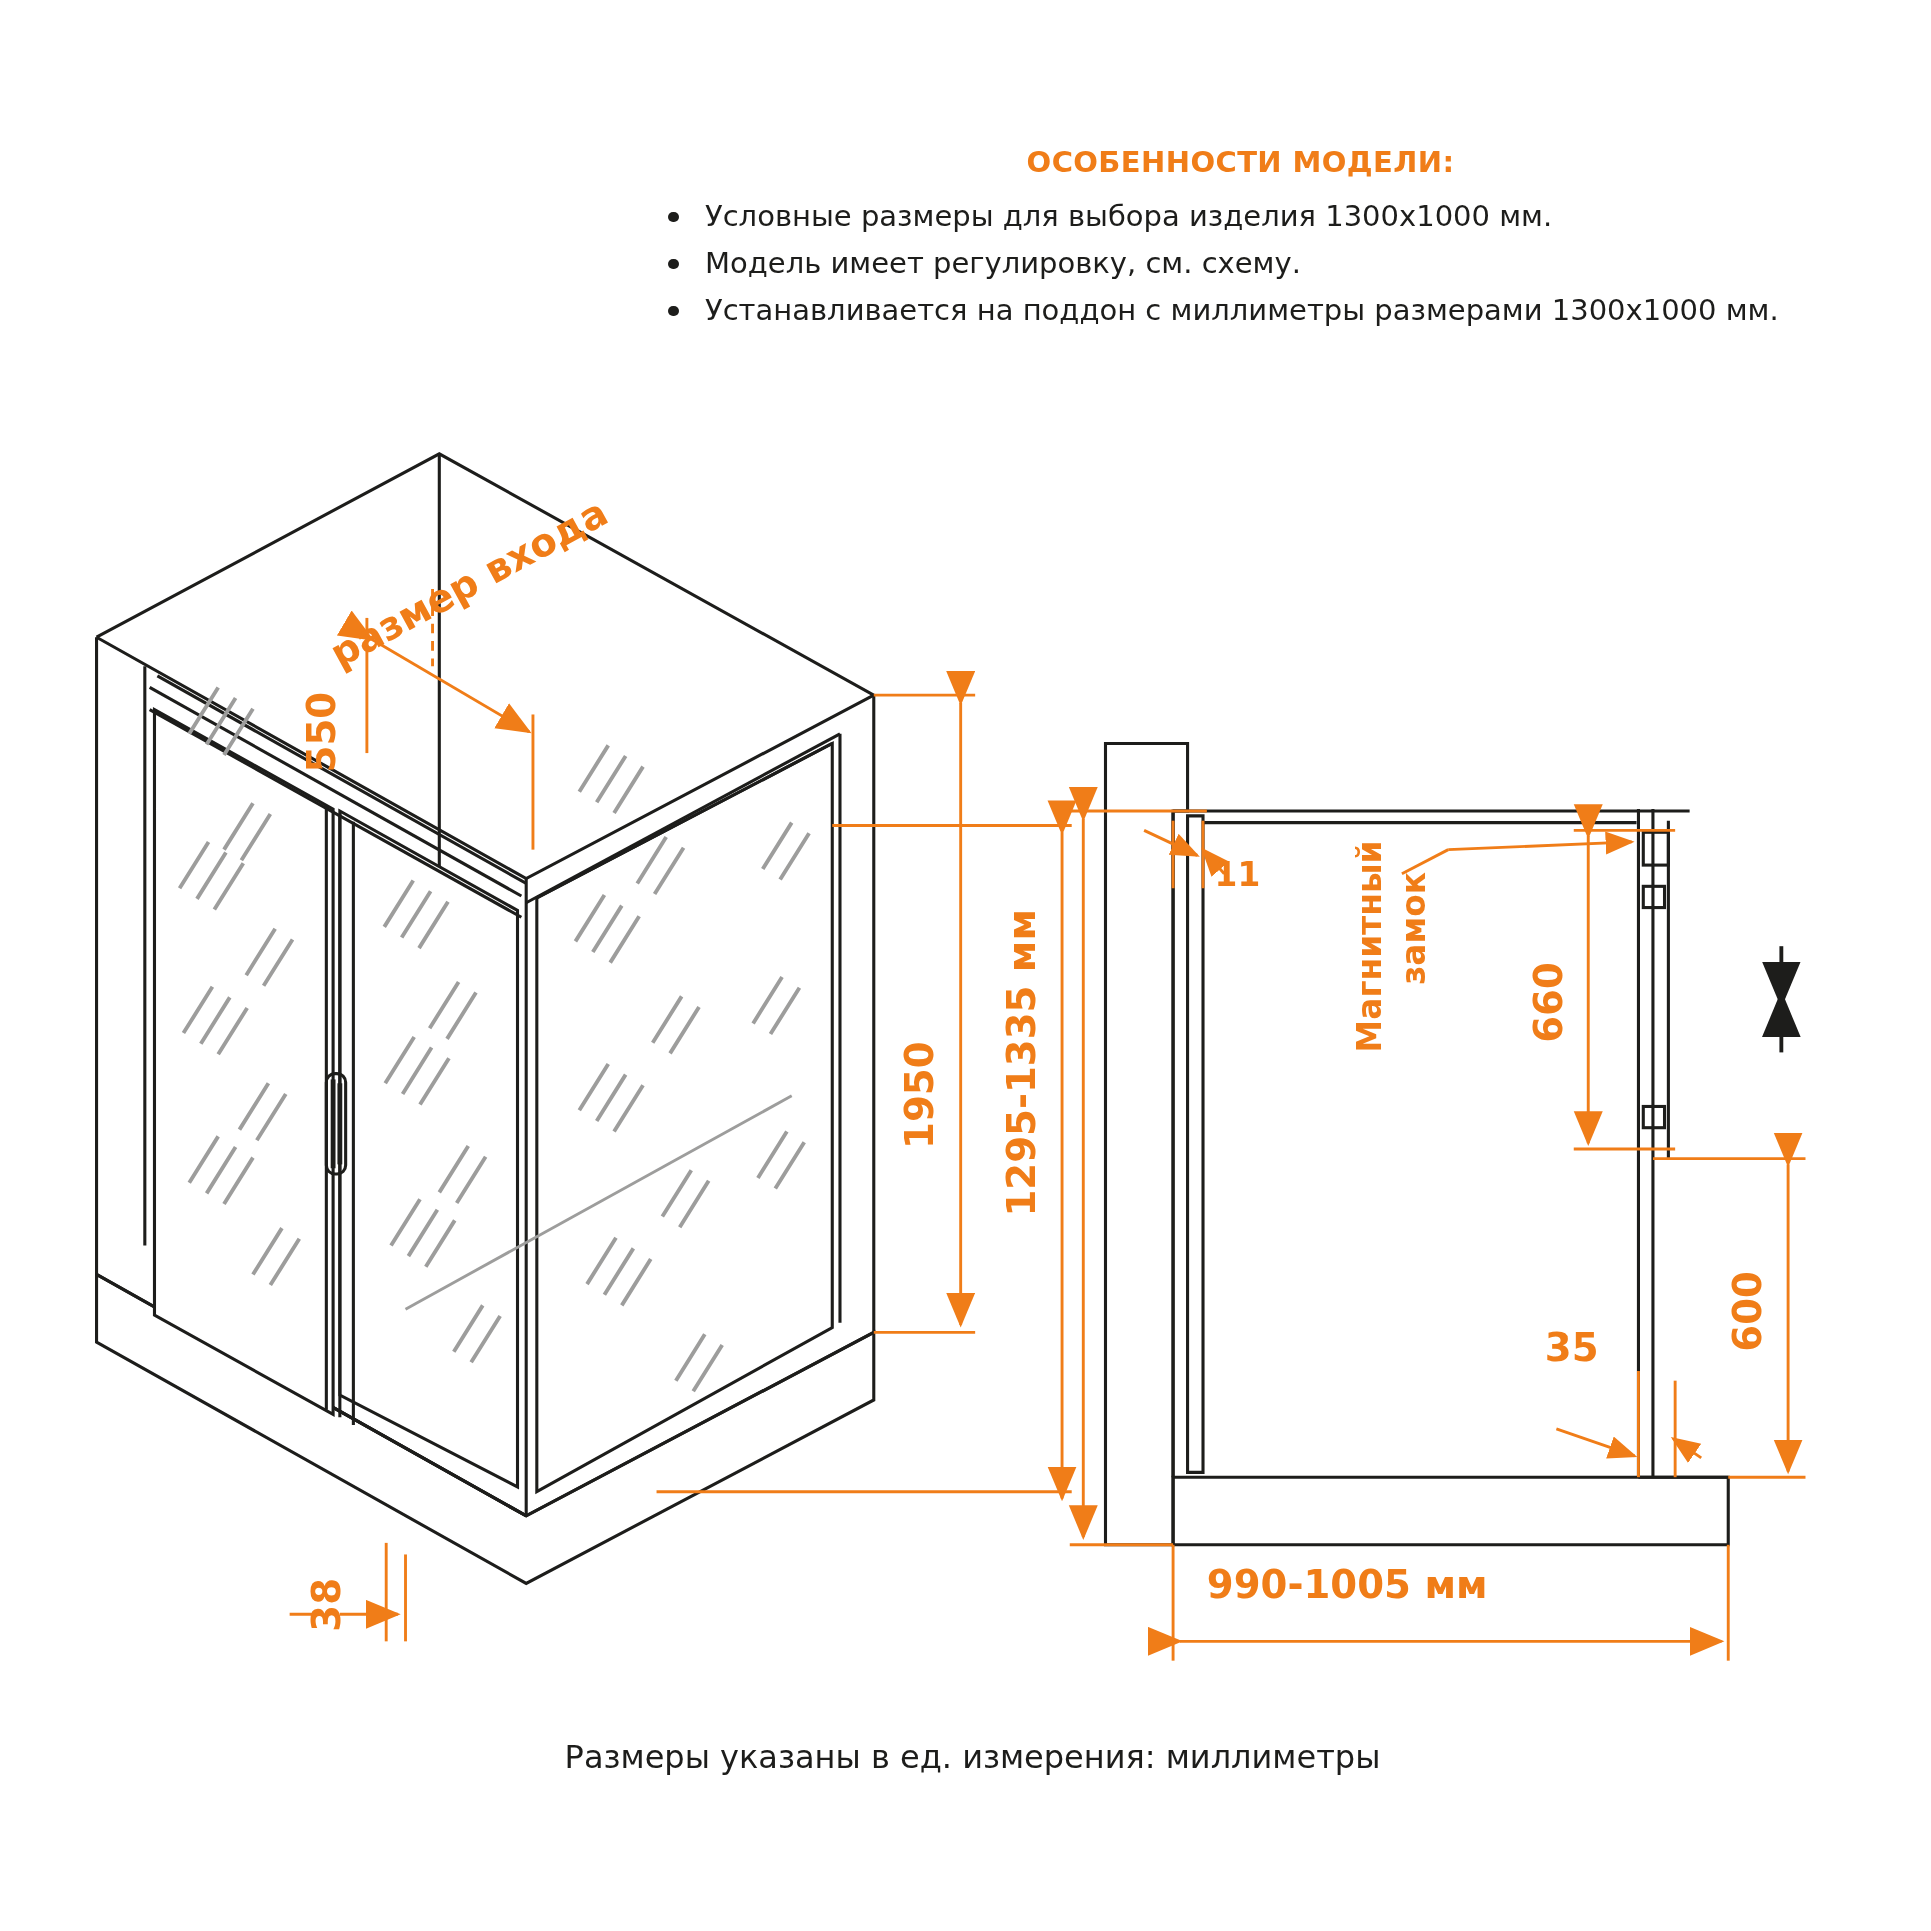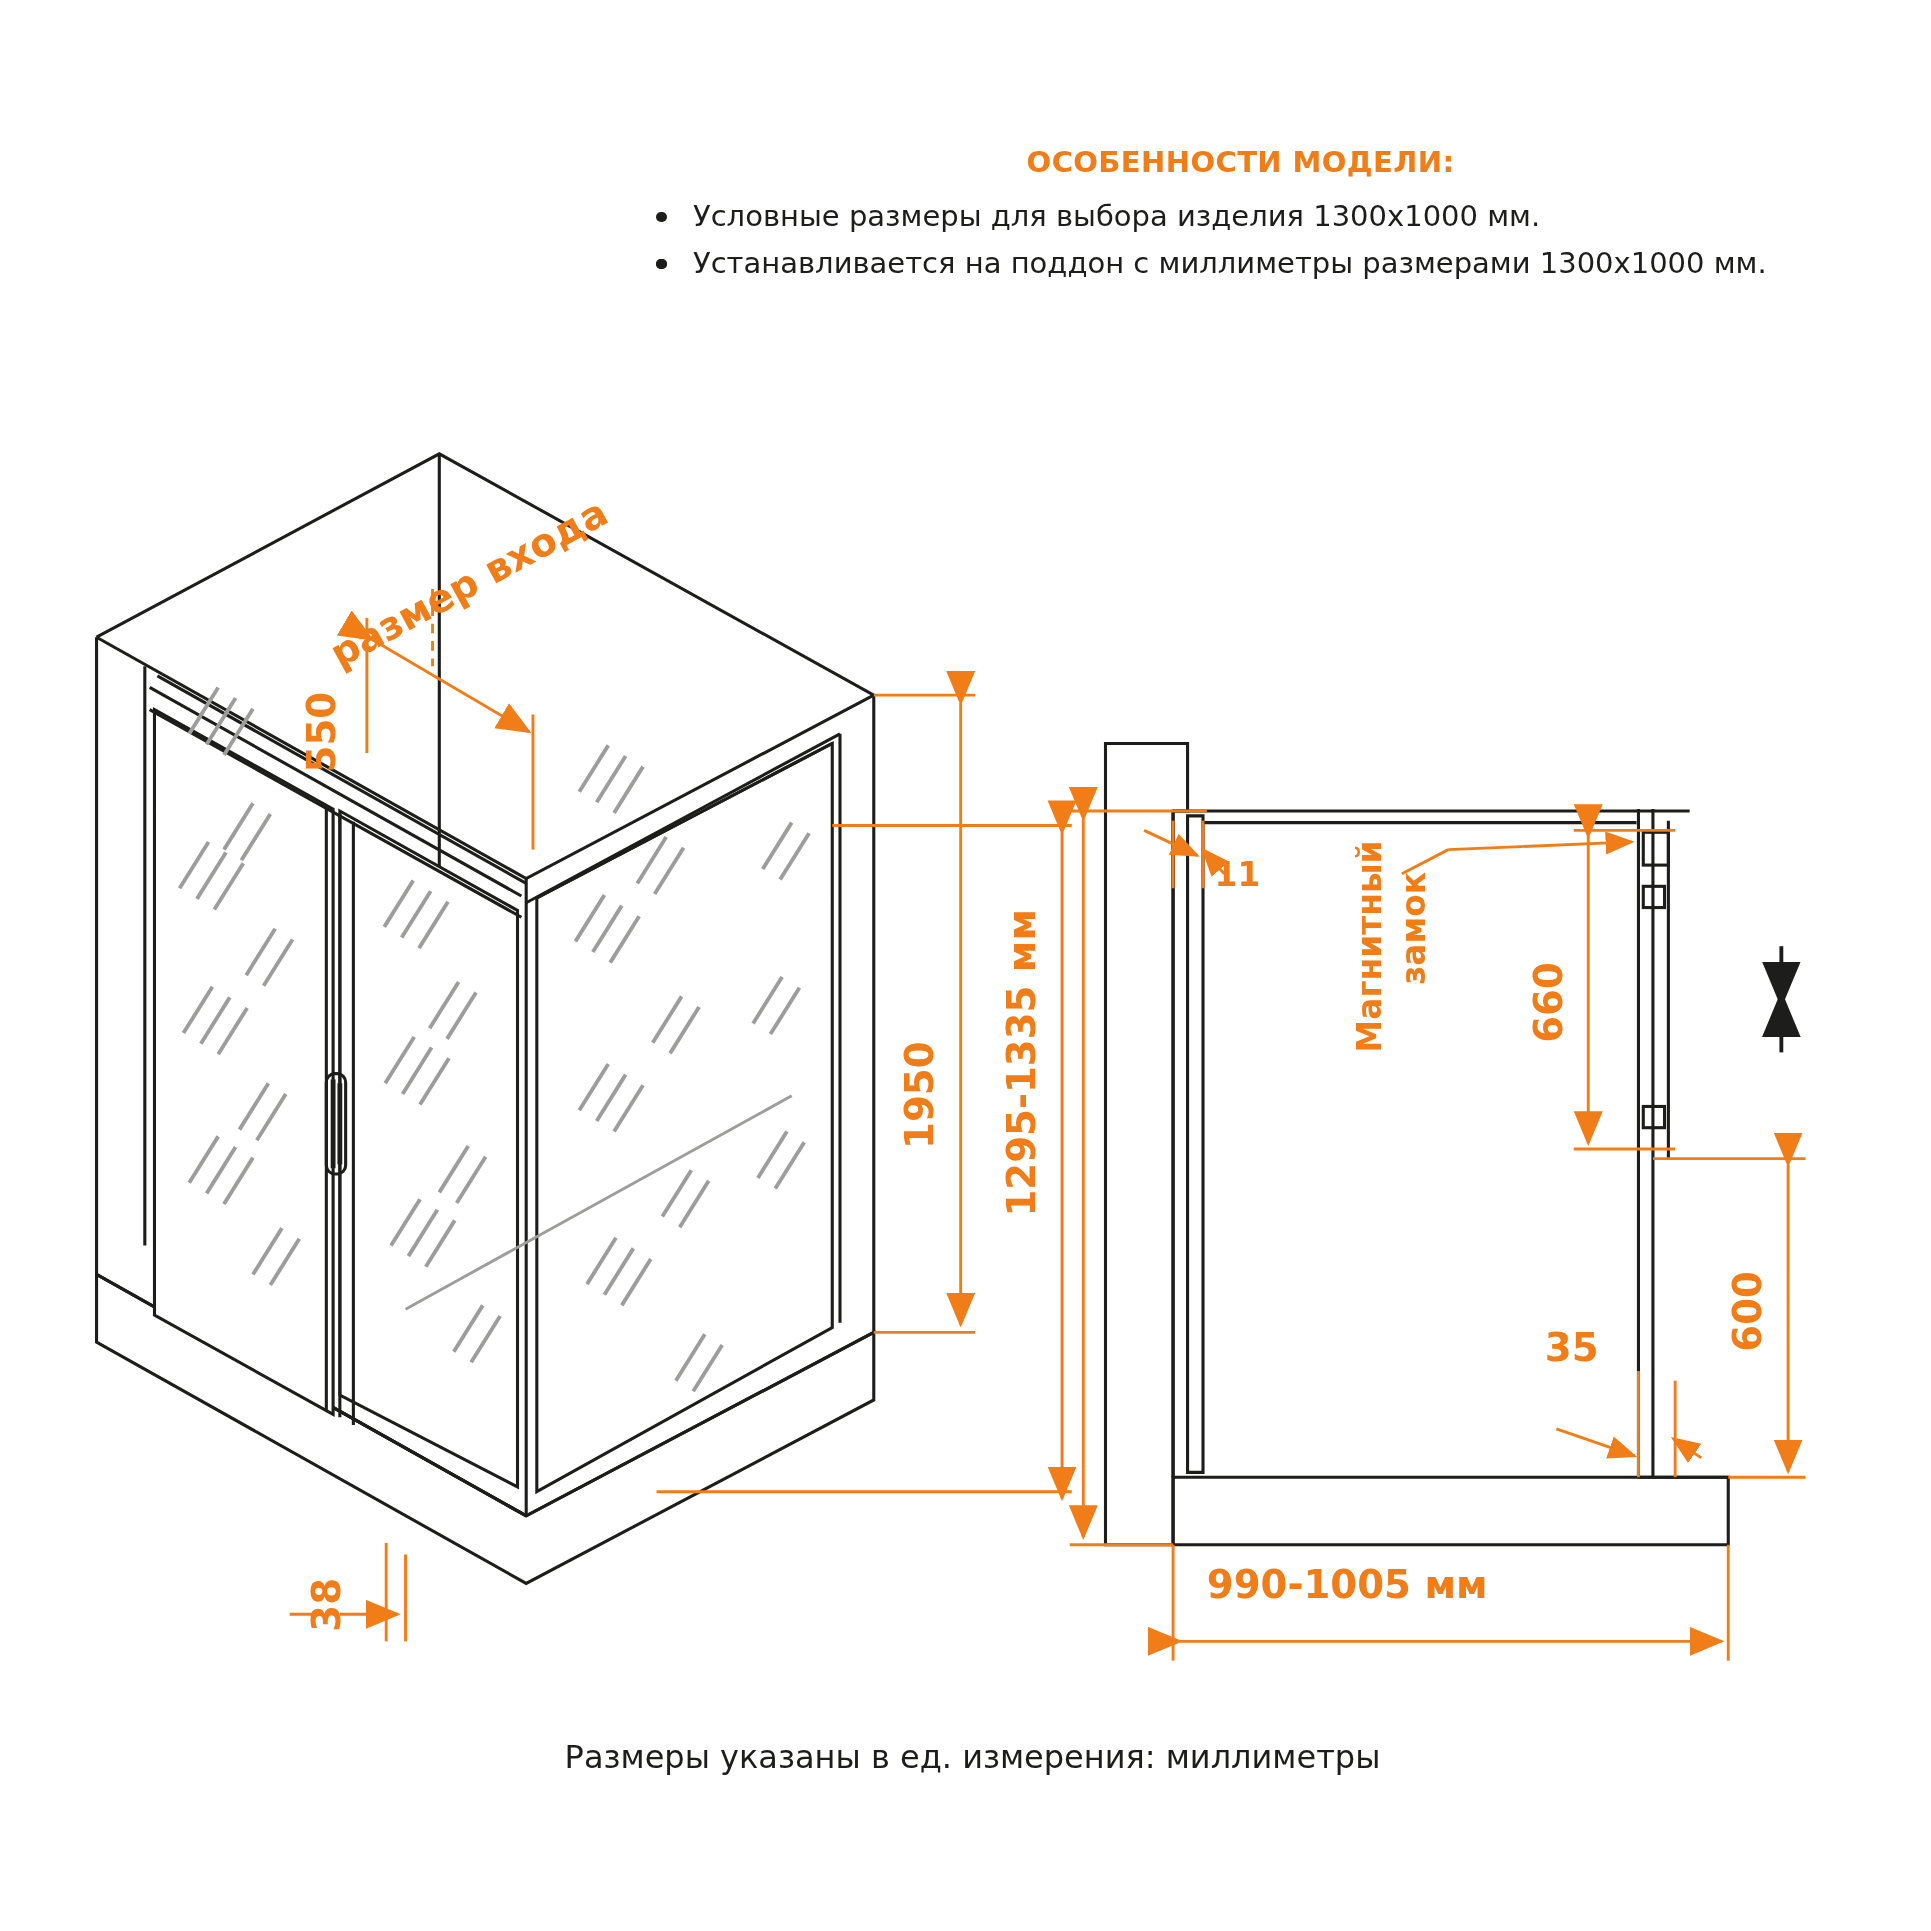--- a/index.html
+++ b/index.html
@@ -29,21 +29,21 @@
   }
   .features-title {
     color: #f07d18;
     font-weight: bold;
     font-size: 29px;
     letter-spacing: 0.4px;
     margin: 0 0 17.4px 0;
     text-align: center;
   }
   .features-list {
-    margin: 0;
+    margin: 12px;
     padding: 0;
     list-style: none;
   }
   .features-list li {
     position: relative;
     font-size: 29px;
     line-height: 1.42;
     color: #1d1d1b;
     padding-left: 56px;
     margin-bottom: 5.8px;
@@ -89,21 +89,21 @@
 </style>
 </head>
 <body>
 
 <div id="sheet">
 
   <div class="features">
     <div class="features-title">ОСОБЕННОСТИ МОДЕЛИ:</div>
     <ul class="features-list">
       <li><span class="bullet"></span><span>Условные размеры для выбора изделия 1300x1000 мм.</span></li>
-      <li><span class="bullet"></span></li>
+      <li><span class="bullet"></span><span>Модель имеет регулировку, см. схему.</span></li>
       <li><span class="bullet"></span><span>Устанавливается на поддон с миллиметры размерами 1300x1000 мм.</span></li>
     </ul>
   </div>
 
   <div class="footer-note">Размеры указаны в ед. измерения: миллиметры</div>
 
   <svg class="draw" viewBox="0 0 2000 2000">
     <defs>
       <marker id="arrO" markerWidth="14" markerHeight="14" refX="11" refY="5" orient="auto">
         <path d="M0,0 L12,5 L0,10 z" fill="#f07d18"></path>

